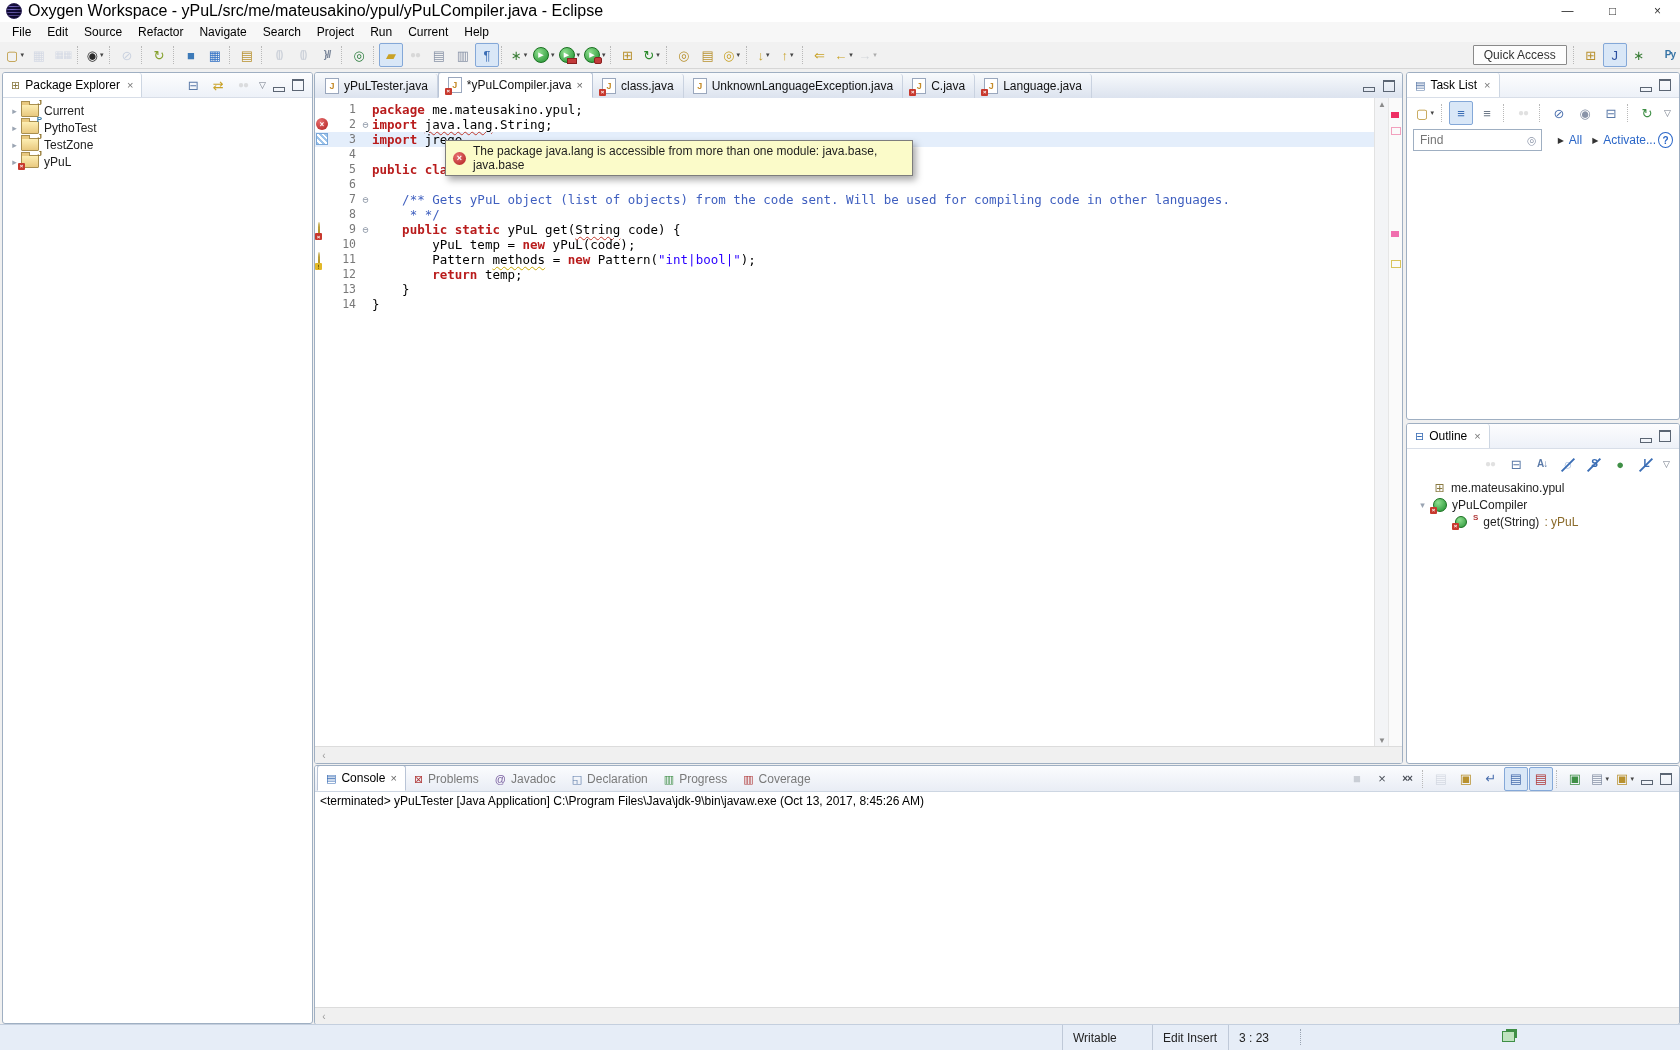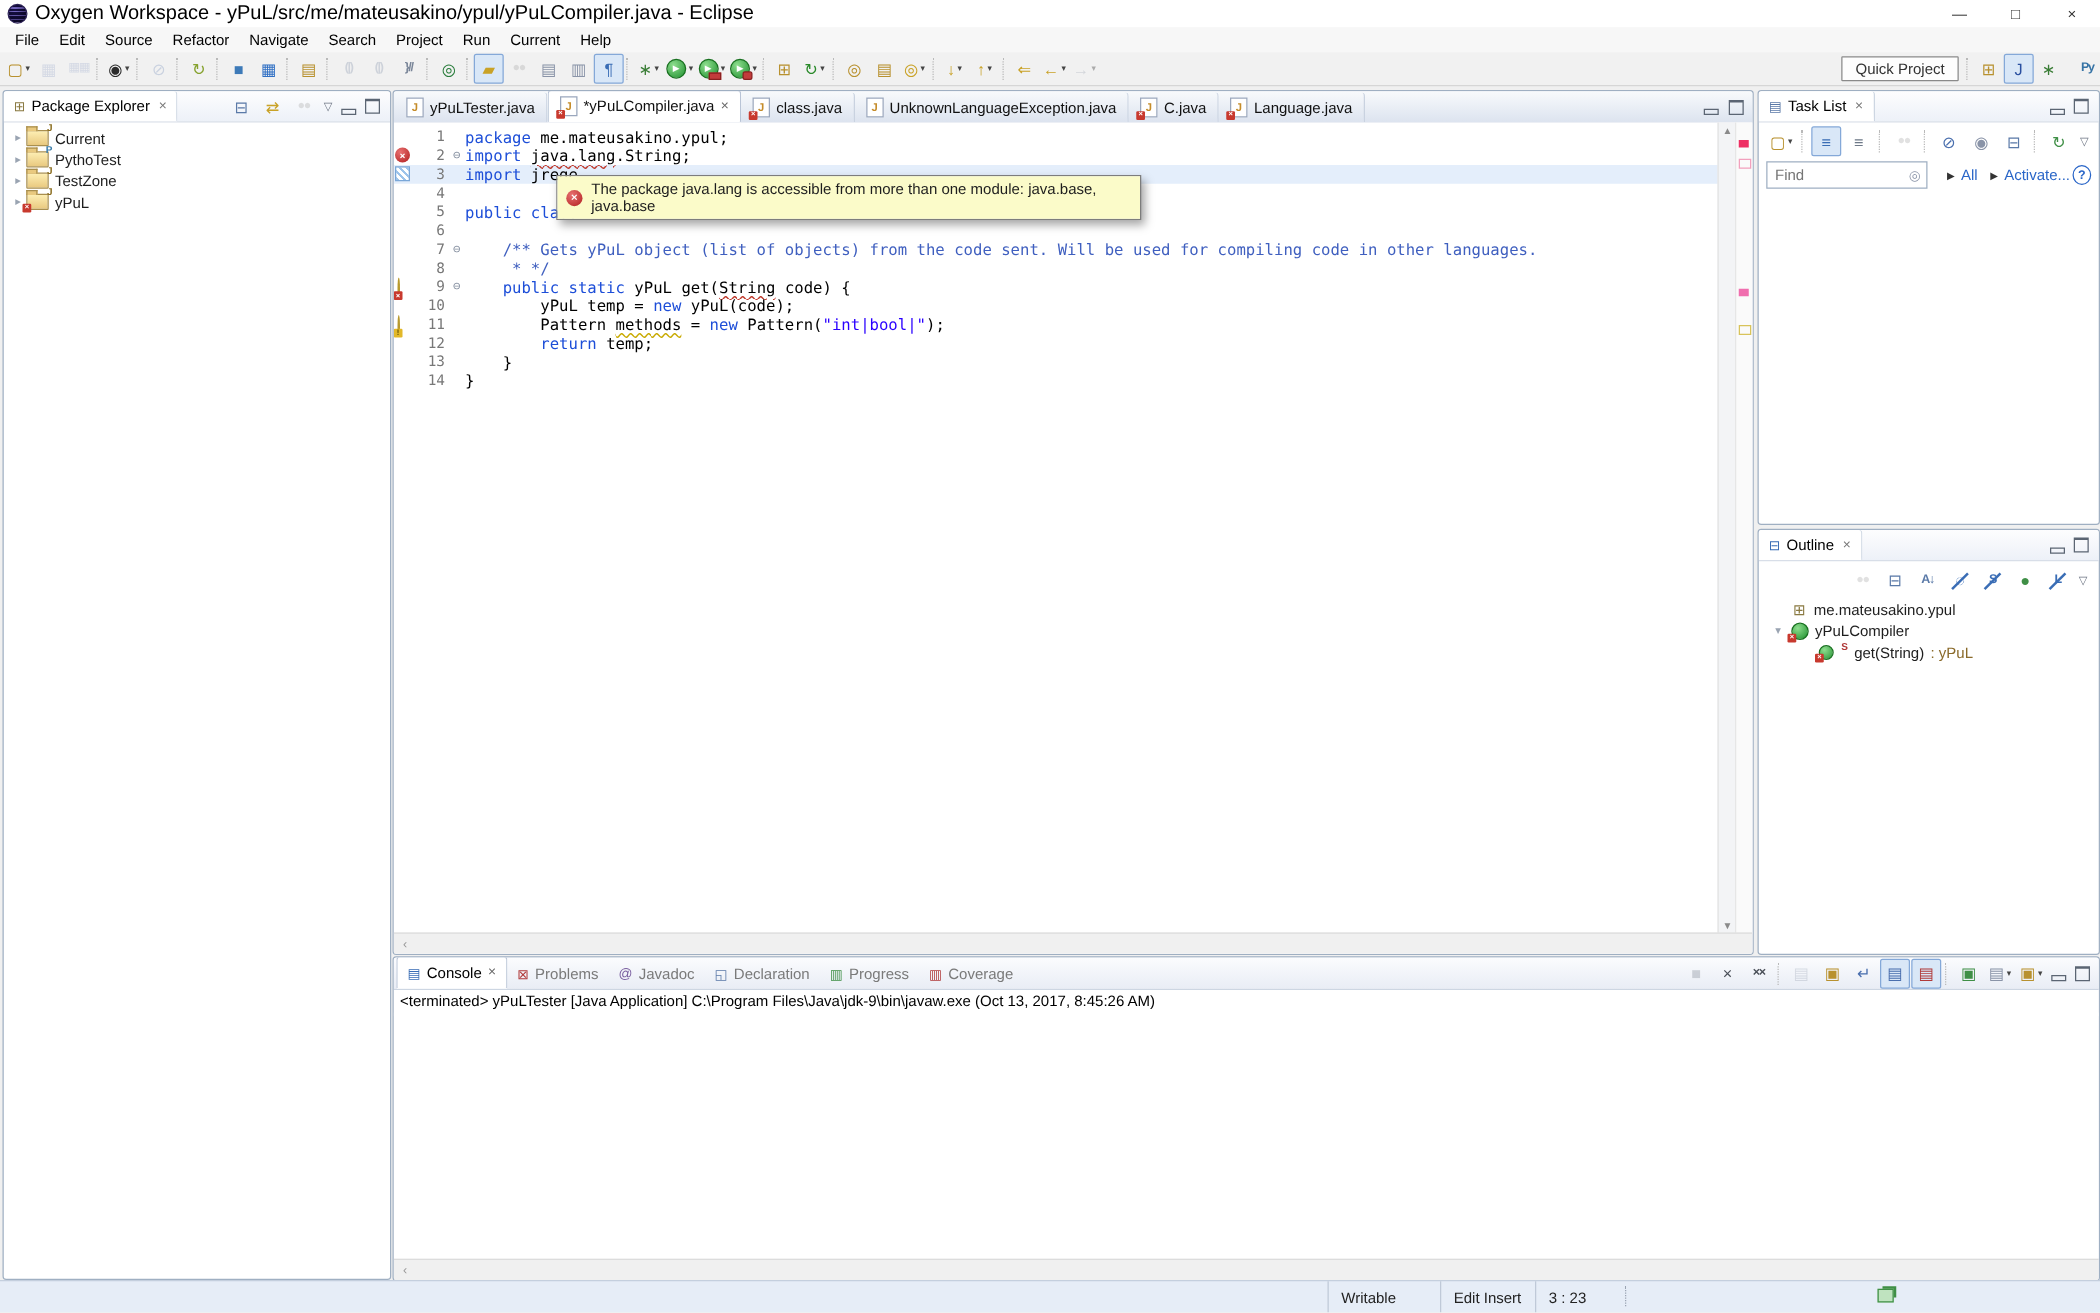--- a/index.html
+++ b/index.html
@@ -61,21 +61,21 @@
          color:#c58c2a;display:flex;align-items:center;justify-content:center;flex:none}
   .tclose{color:#666;font-size:11px}
   .ebody{position:absolute;left:0;top:25px;right:0;bottom:0;background:#fff}
   .codewrap{position:absolute;left:0;top:0;right:27px;bottom:16px;overflow:hidden;padding-top:4px}
   .cl{display:flex;height:15px;line-height:15px;font-family:"DejaVu Sans Mono","Liberation Mono",monospace;font-size:12.5px;white-space:pre}
   .cl.current{background:#e4eefb}
   .g-ruler{width:15px;flex:none;position:relative}
   .g-num{width:26px;flex:none;text-align:right;color:#787878;font-size:11.5px;padding-right:3px}
   .g-fold{width:13px;flex:none;color:#8a94a4;font-size:10px;text-align:center}
   .g-code{flex:1}
-  .tk-k{color:#1d4ed8;font-weight:normal}
+  .tk-k{color:#b91c1c;font-weight:bold}
   .tk-s{color:#2a00ff}
   .tk-j{color:#3f5fbf}
   .tk-p{color:#000}
   .wavy-red{text-decoration:underline;text-decoration-style:wavy;text-decoration-color:#c0392b;text-decoration-thickness:1px;text-underline-offset:2px}
   .wavy-yel{text-decoration:underline;text-decoration-style:wavy;text-decoration-color:#c8a900;text-decoration-thickness:1px;text-underline-offset:2px}
   .mk{position:absolute;left:1px;top:1px;width:12px;height:12px}
   .mk-error{border-radius:50%;background:radial-gradient(circle at 35% 30%,#e87070,#b01e1e);color:#fff;font-size:8px;font-weight:bold;
             display:flex;align-items:center;justify-content:center}
   .mk-hatch{background:repeating-linear-gradient(45deg,#9cc3ea 0 2px,#fff 2px 4px);border:1px solid #7aa7d8;box-sizing:border-box}
   .mk-bulb{width:9px;height:10px;border-radius:50% 50% 40% 40%;background:radial-gradient(circle at 40% 30%,#fff7c8,#e8c93e);
@@ -268,21 +268,21 @@
       <span class="tbi">
         <span class="g" style="color: rgb(201, 162, 39);">←</span>
         <span class="dd">▾</span>
       </span>
       <span class="tbi dis">
         <span class="g" style="color: rgb(167, 174, 186);">→</span>
         <span class="dd">▾</span>
       </span>
     </span>
   <span style="flex:1"></span>
-  <span class="qaccess">Quick Project</span>
+  <span class="qaccess">Quick Access</span>
   <span class="tsep"></span>
   <span id="tb-persp" style="display:flex;align-items:center">
       <span class="tbi">
         <span class="g" style="color: rgb(184, 145, 47);">⊞</span>
       </span>
       <span class="tbi act">
         <span class="g" style="color: rgb(42, 79, 160);">J</span>
       </span>
       <span class="tbi">
         <span class="g" style="color: rgb(58, 125, 54);">∗</span>

